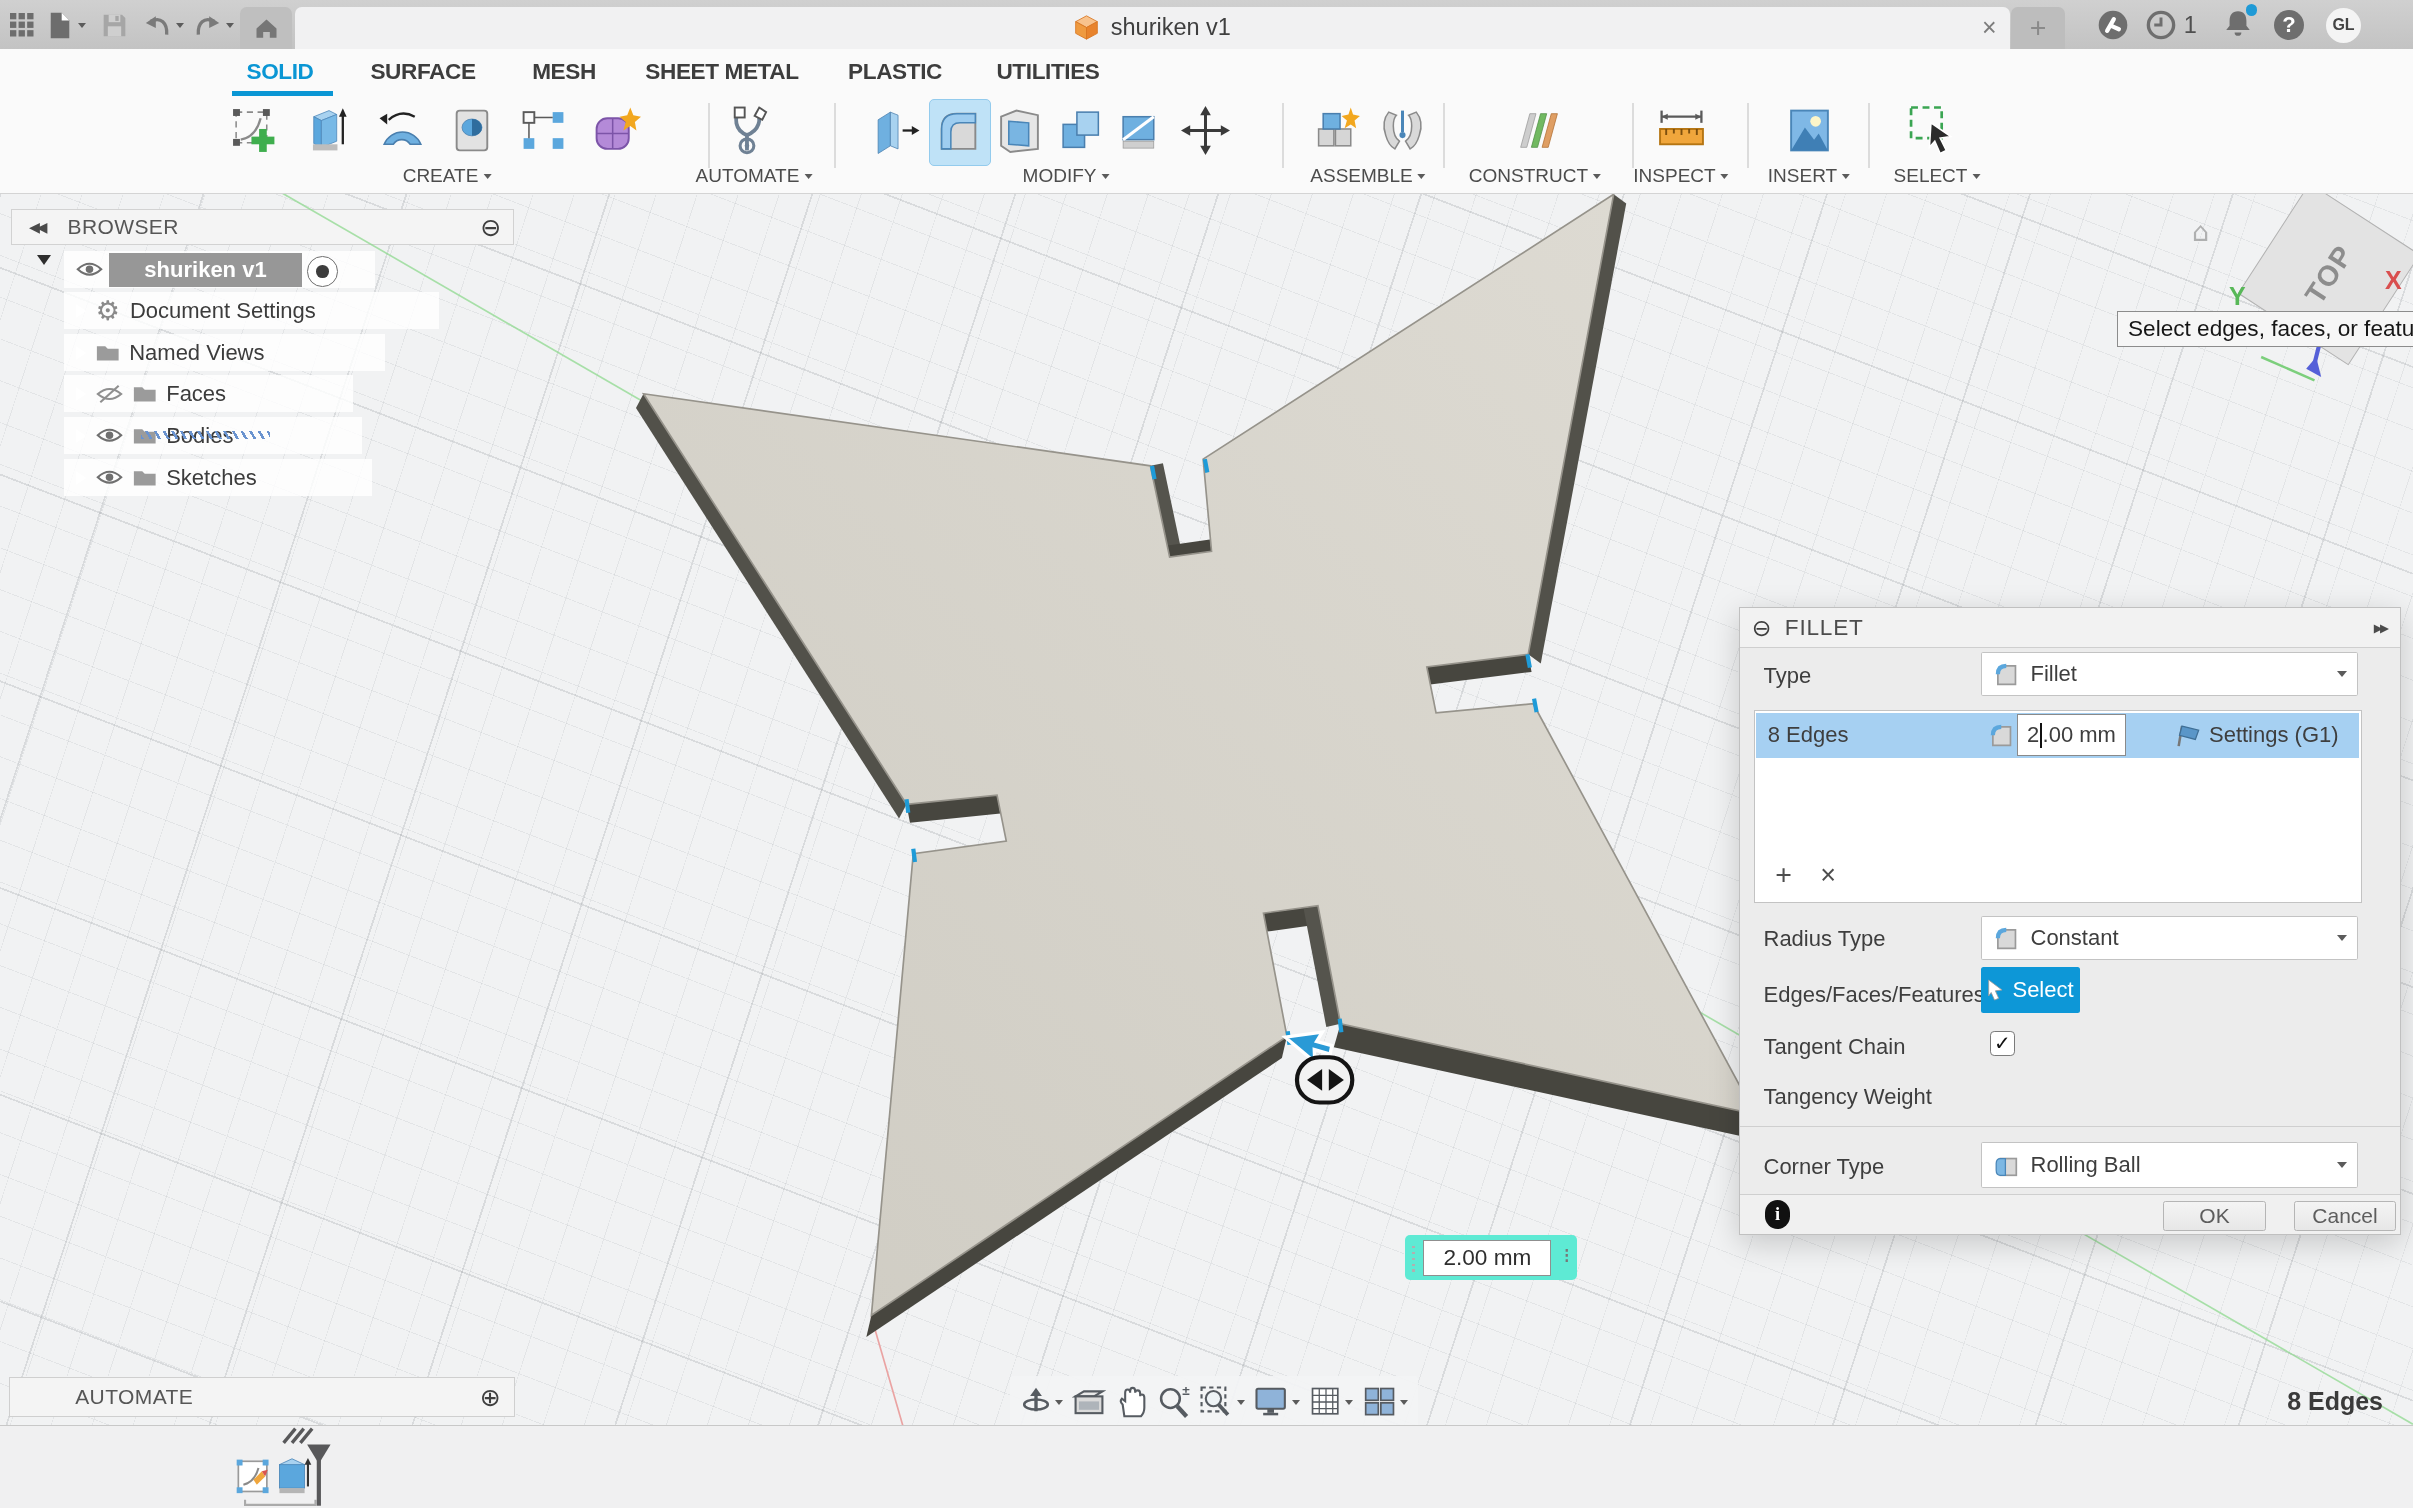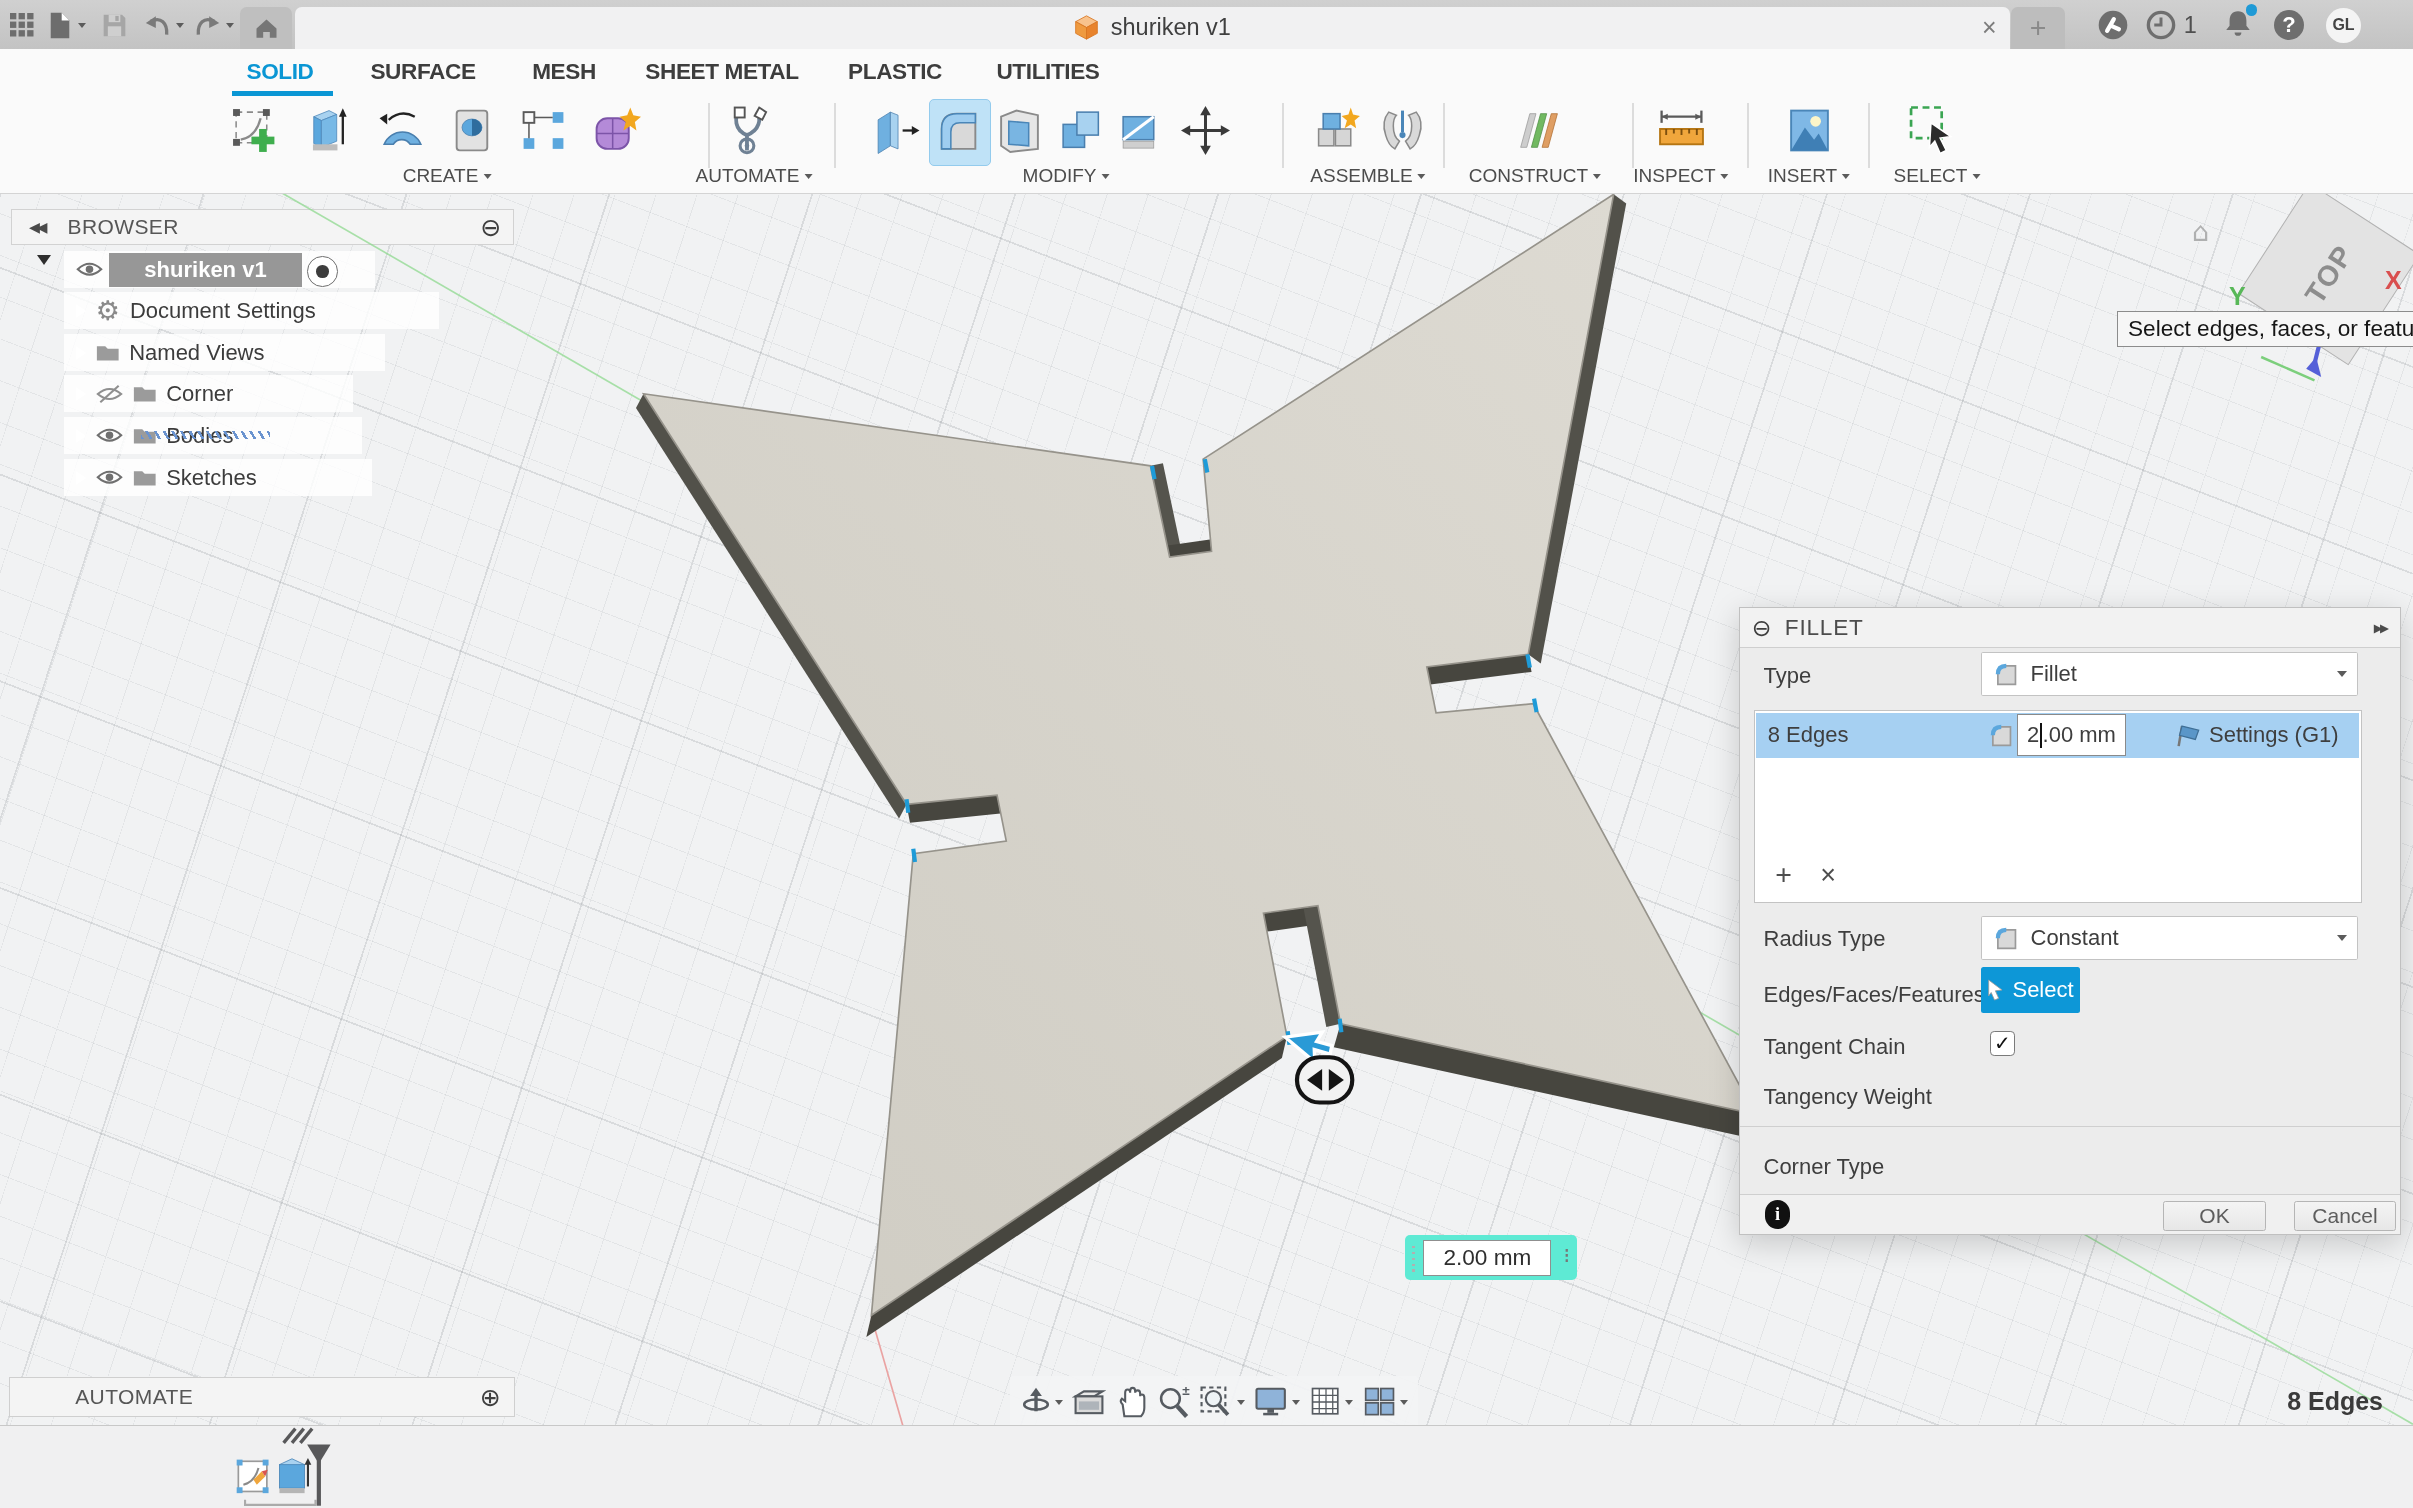--- a/index.html
+++ b/index.html
@@ -196,21 +196,21 @@
   </div>
   <div class="abs brow" style="left:64px;top:375px;width:266px">
     <div class="tri-col"></div>
     <svg width="27" height="20" viewBox="0 0 32 24">
         <path d="M2,12 Q16,0 30,12 Q16,24 2,12 Z" fill="none" stroke="#8f8f8f" stroke-width="2.5"></path>
         <line x1="5" y1="22" x2="27" y2="2" stroke="#8f8f8f" stroke-width="2.5"></line>
       </svg>
     <svg width="23.5" height="18.4" viewBox="0 0 28 22">
         <path d="M1,4 h10 l3,3 h13 v14 h-26 z" fill="#9b9b9b"></path>
       </svg>
-    <span>Corner</span>
+    <span>Faces</span>
   </div>
   <div class="abs brow" style="left:64px;top:417px;width:275px">
     <div class="tri-col"></div>
     <svg width="27" height="18.4" viewBox="0 0 32 22">
         <path d="M2,11 Q16,-2 30,11 Q16,24 2,11 Z" fill="none" stroke="#6f6f6f" stroke-width="2.5"></path>
         <circle cx="16" cy="11" r="4.5" fill="#6f6f6f"></circle>
       </svg>
     <svg width="23.5" height="18.4" viewBox="0 0 28 22">
         <path d="M1,4 h10 l3,3 h13 v14 h-26 z" fill="#9b9b9b"></path>
       </svg>
@@ -367,20 +367,28 @@
   <span class="abs" style="left:23.5px;top:426px">Tangent Chain</span>
   <div id="chkbox" class="abs">
     <span class="uni">✓</span>
   </div>
 
   <span class="abs" style="left:23.5px;top:476px">Tangency Weight</span>
 
   <div id="dlg-sep" class="abs"></div>
 
   <span class="abs" style="left:23.5px;top:546px">Corner Type</span>
+  <div class="abs dd" style="left:241px;top:534px;width:355px;height:44px">
+    <svg width="28.5" height="28.5" viewBox="0 0 34 34">
+        <rect x="10" y="9" width="19" height="20" fill="#d9d9d9" stroke="#9a9a9a" stroke-width="2"></rect>
+        <path d="M10,9 H16 V29 H10 Q5,29 5,23 V15 Q5,9 10,9 Z" fill="#7cb7e3" stroke="#4a86b8" stroke-width="1.5"></path>
+      </svg>
+    <span>Rolling Ball</span>
+    <div class="caret"></div>
+  </div>
 
   <div id="dlg-footer" class="abs"></div>
   <div id="info-ico" class="abs">i</div>
   <div class="abs dlg-btn" style="left:423px;width:101px">OK</div>
   <div class="abs dlg-btn" style="left:554px;width:100px">Cancel</div>
 </div>
 
 <div id="timeline" class="abs">
 
   <svg class="abs" style="left:235px;top:0px" width="109" height="84" viewBox="0 0 130 100">

